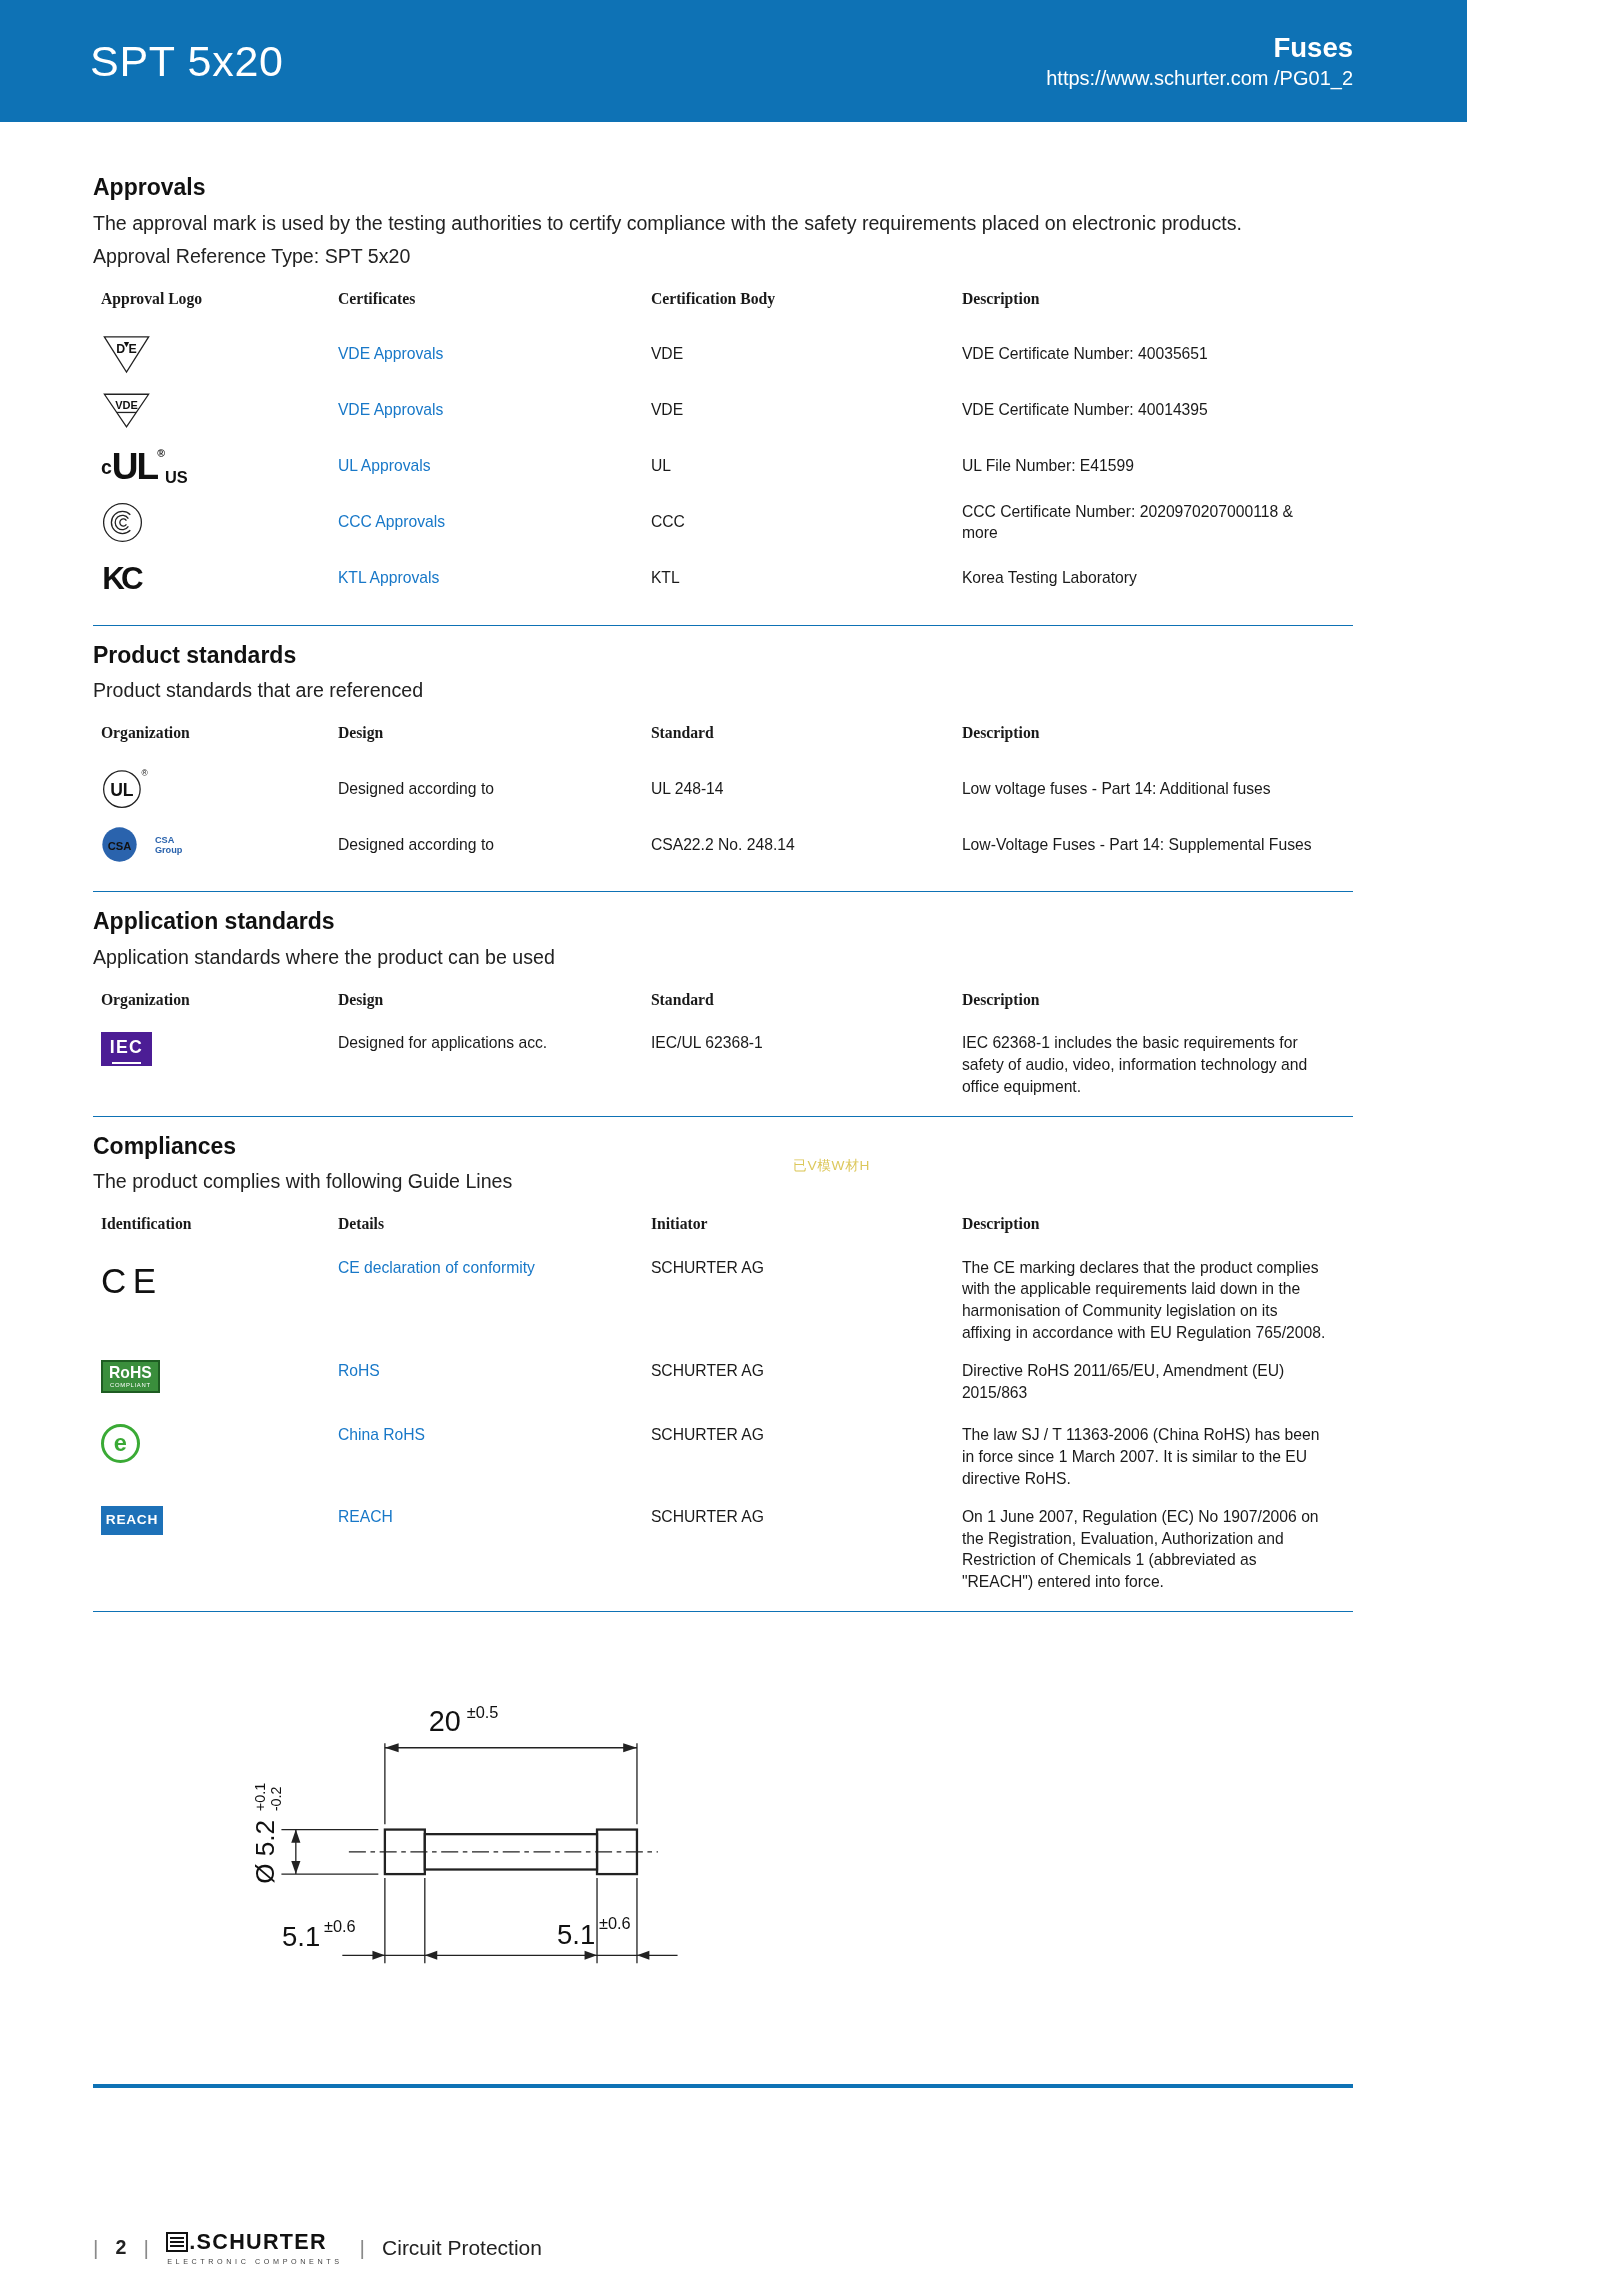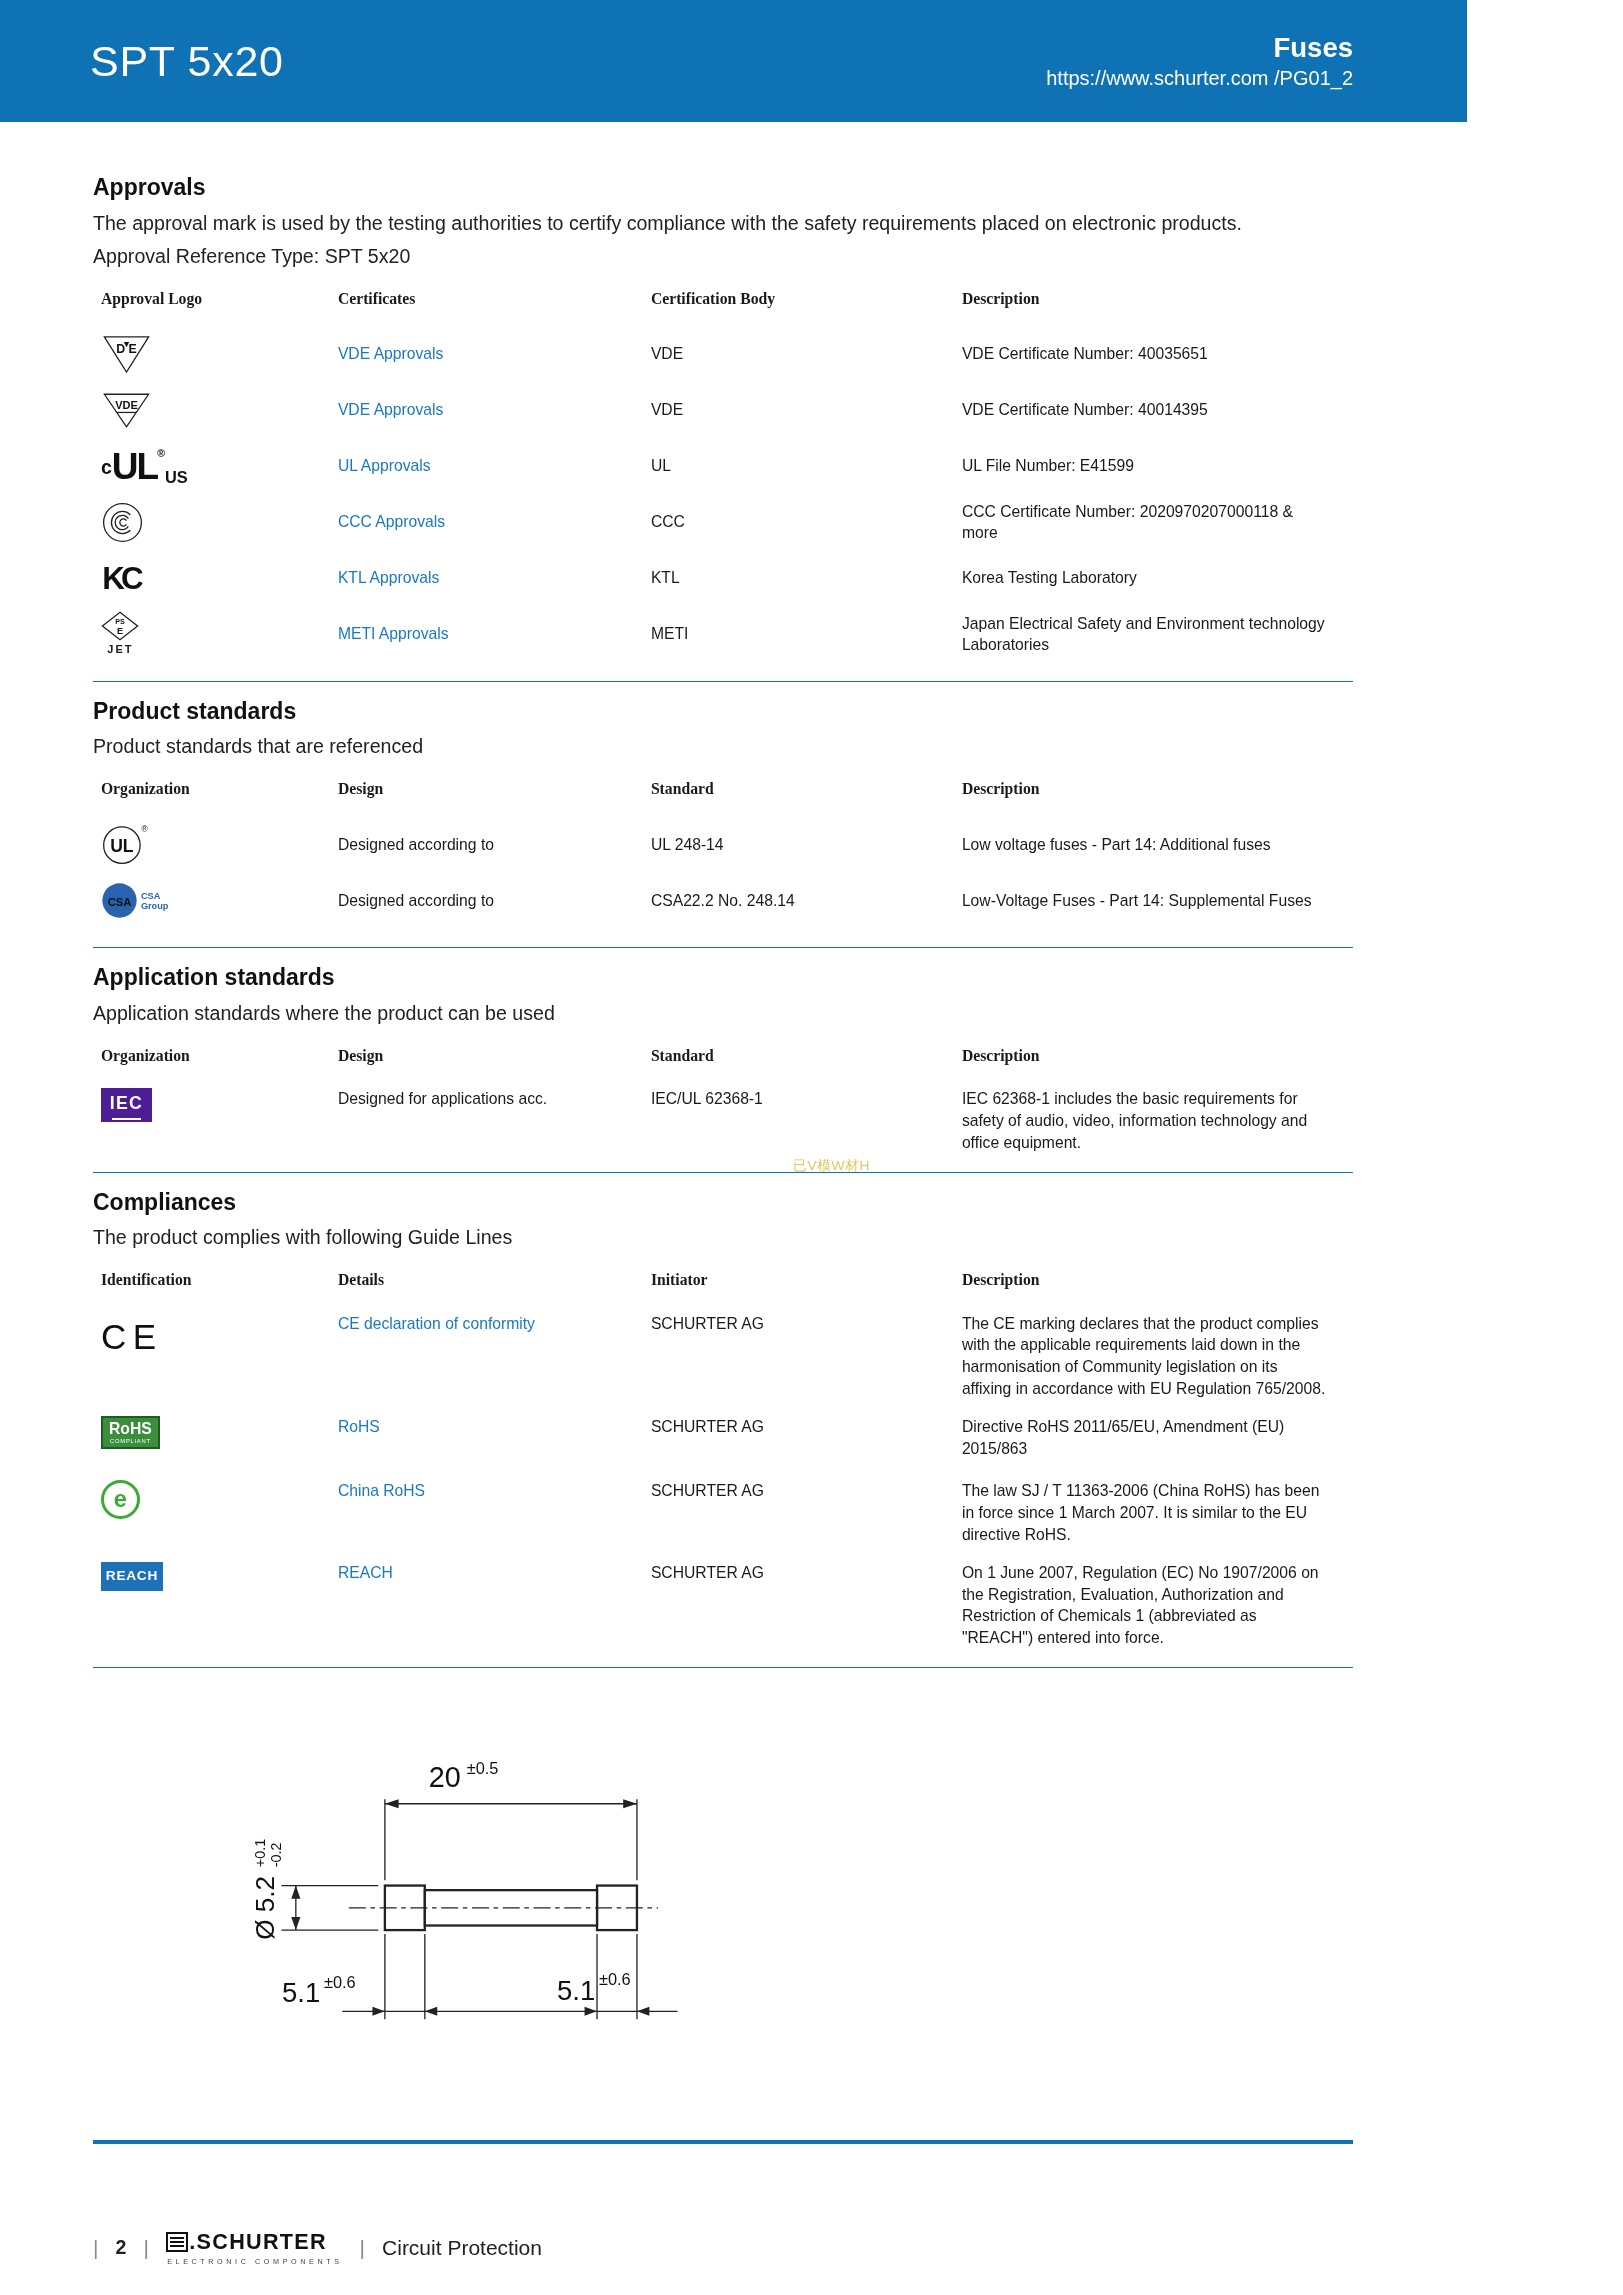--- a/index.html
+++ b/index.html
@@ -33,21 +33,21 @@
 
   
   svg text { font-family:"Liberation Sans","DejaVu Sans",sans-serif; fill:#111; }
   .ulmark { display:flex; align-items:flex-start; font-weight:bold; color:#111; line-height:1; }
   .ulmark .c { font-size:19.6px; margin-top:10.5px; }
   .ulmark .UL { font-size:37px; letter-spacing:-2px; }
   .ulmark .reg { font-size:10.5px; }
   .ulmark .us { font-size:16.4px; margin-top:21px; }
   .meti { display:flex; flex-direction:column; align-items:center; width:39px; }
   .meti .jet { font-size:11px; font-weight:bold; letter-spacing:2px; margin-top:1.3px; }
-  .csa { display:flex; align-items:center; gap:3px; }
+  .csa { display:flex; align-items:center; gap:17px; }
   .csatext { font-size:9.2px; font-weight:bold; color:#2a63ad; line-height:1.1; }
   .iec { width:51px; height:34px; background:#4c1d95; color:#fff; display:flex; flex-direction:column; align-items:center; justify-content:center; }
   .iec .t { font-size:17.7px; font-weight:bold; letter-spacing:1.3px; color:#fff; }
   .iec .bar { width:29px; height:2px; background:#fff; margin-top:2.6px; }
   .ce { font-size:35px; font-weight:500; letter-spacing:6.5px; color:#111; }
   .rohs { width:59px; height:33px; background:#3a8e3c; border:2px solid #1e5c22; color:#fff; display:flex; flex-direction:column; align-items:center; justify-content:center; line-height:1; }
   .rohs .t { font-size:15.7px; font-weight:bold; }
   .rohs .s { font-size:5.9px; letter-spacing:0.7px; margin-top:2px; }
   .crohs { width:39px; height:39px; border-radius:50%; border:3.3px solid #3aaa35; color:#3aaa35; display:flex; align-items:center; justify-content:center; font-size:23.6px; font-weight:bold; }
   .reach { width:62px; height:29px; background:#1d71b8; color:#fff; display:flex; align-items:center; justify-content:center; font-size:13.7px; font-weight:bold; letter-spacing:0.7px; }
@@ -165,35 +165,20 @@
         <div class="cell logo-cell">
           <svg width="47" height="38" viewBox="0 0 72 58" style="font-size:24px">
             <text x="2" y="46" font-size="48" font-weight="bold" letter-spacing="-6">KC</text>
           </svg>
         </div>
         <div class="cell"><a class="link">KTL Approvals</a></div>
         <div class="cell">KTL</div>
         <div class="cell">Korea Testing Laboratory</div>
       </div>
 
-      <div class="grid trow">
-        <div class="cell logo-cell">
-          <div class="meti">
-            <svg width="38" height="30" viewBox="0 0 58 46" style="font-size:24px">
-              <polygon points="29,2 56,23 29,44 2,23" class="thin" stroke-width="3"></polygon>
-              <text x="29" y="20" text-anchor="middle" font-size="11" font-weight="bold">PS</text>
-              <text x="29" y="35" text-anchor="middle" font-size="14" font-weight="bold">E</text>
-            </svg>
-            <div class="jet">JET</div>
-          </div>
-        </div>
-        <div class="cell"><a class="link">METI Approvals</a></div>
-        <div class="cell">METI</div>
-        <div class="cell">Japan Electrical Safety and Environment technology Laboratories</div>
-      </div>
 
       <div class="rule"></div>
     </section>
 
     <section>
       <h2 class="sect">Product standards</h2>
       <p class="intro">Product standards that are referenced</p>
 
       <div class="grid ghead">
         <div class="th">Organization</div>

